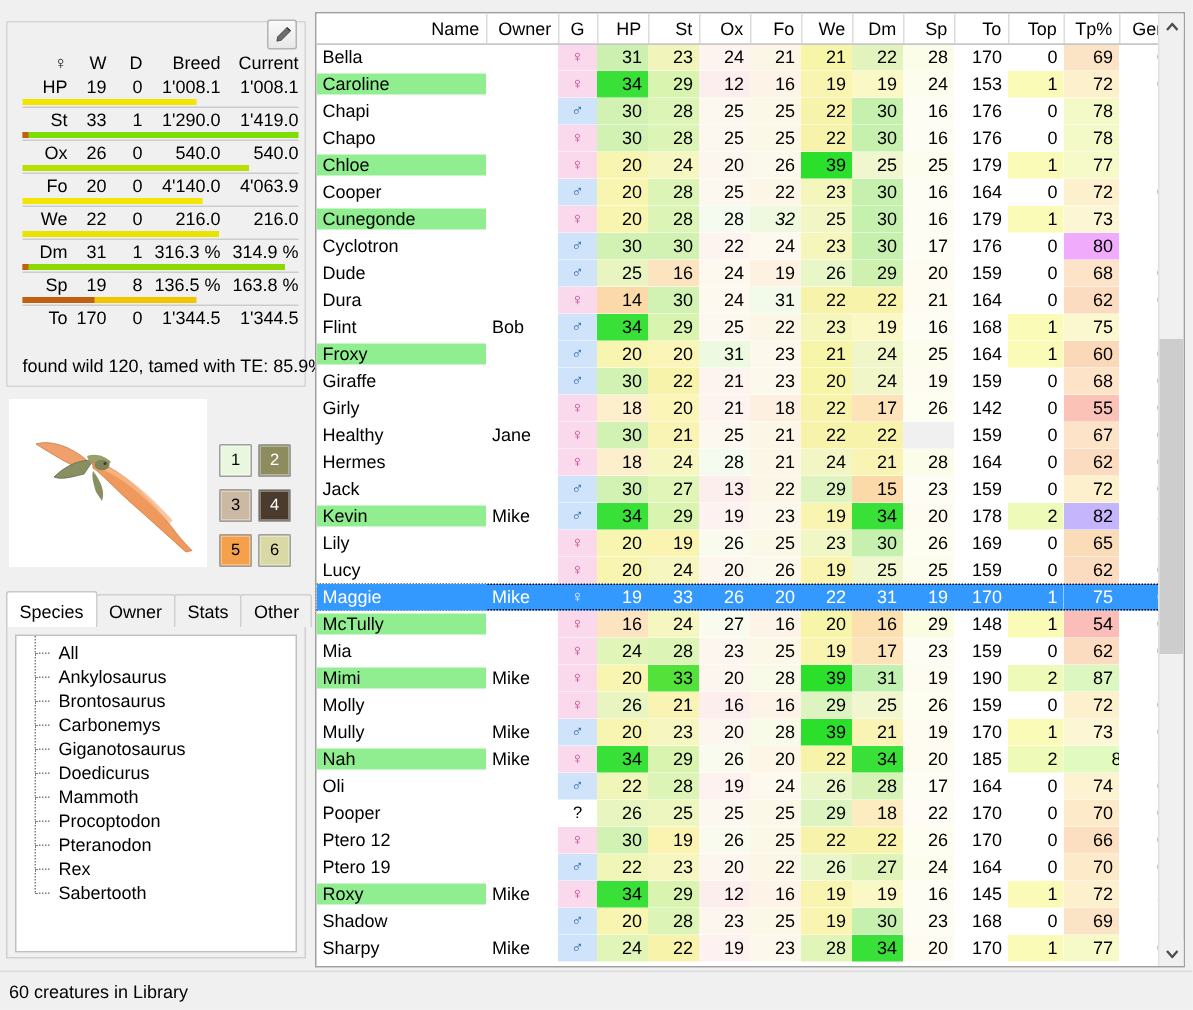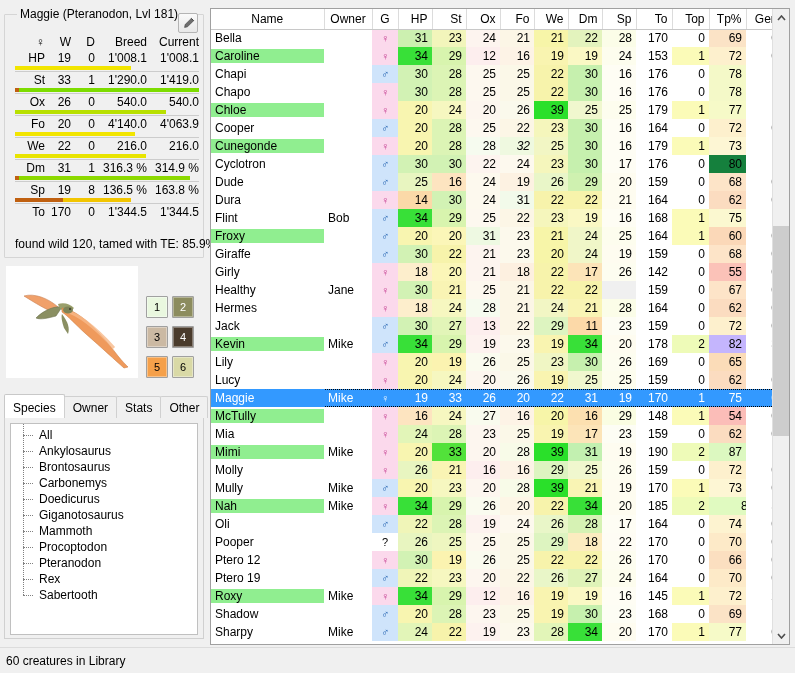--- a/index.html
+++ b/index.html
@@ -98,21 +98,21 @@
   .tree-item.last::after { height: 16px; }
 
   
   #table-panel {
     position: absolute; left: 210px; top: 8px; width: 580px; height: 637px;
     border: 1px solid #a0a0a0; background: #fff; overflow: hidden;
   }
   #table-scrollport { position: absolute; left: 0; top: 0; right: 17px; bottom: 0; overflow: hidden; }
   table.grid { border-collapse: collapse; width: 100%; table-layout: fixed; }
   table.grid th {
-    font-weight: normal; font-size: 12px; text-align: center; height: 20px;
+    font-weight: normal; font-size: 12px; text-align: right; height: 20px;
     background: #fff; border-right: 1px solid #dcdcdc; border-bottom: 1px solid #c8c8c8;
     padding: 0 4px; color: #000; vertical-align: middle;
   }
   table.grid th.num { text-align: right; }
   table.grid td {
     font-size: 12px; height: 18px; padding: 0 4px; white-space: nowrap;
     color: #000; vertical-align: middle; overflow: hidden;
   }
   table.grid td.num { text-align: right; }
   table.grid td.gender { text-align: center; padding: 0; font-size: 11px; }
@@ -143,21 +143,20 @@
   }
 </style>
 </head>
 <body>
 
 <div id="app">
 
   <div id="left-col">
 
     <div class="groupbox">
-      <div class="groupbox-title">Maggie (Pteranodon, Lvl 181)</div>
       <div class="edit-btn">
         <svg width="13" height="13" viewBox="0 0 16 16">
           <path d="M11.5 1.7l2.8 2.8-7.6 7.6-3.5.7.7-3.5z" fill="#6e6e6e" stroke="#444" stroke-width="0.8"></path>
           <path d="M11.5 1.7l2.8 2.8" stroke="#333" stroke-width="1"></path>
         </svg>
       </div>
 
       <div id="stats-table">
         <div class="stat-hdr">
           <div class="c-name">♀</div>
@@ -293,22 +292,22 @@
           <div class="tab">Owner</div>
           <div class="tab">Stats</div>
           <div class="tab">Other</div>
         </div>
       <div class="tab-panel">
         <div class="tree-box" id="species-tree">
             <div class="tree-item">All</div>
             <div class="tree-item">Ankylosaurus</div>
             <div class="tree-item">Brontosaurus</div>
             <div class="tree-item">Carbonemys</div>
+            <div class="tree-item">Giganotosaurus</div>
             <div class="tree-item">Doedicurus</div>
-            <div class="tree-item">Giganotosaurus</div>
             <div class="tree-item">Mammoth</div>
             <div class="tree-item">Procoptodon</div>
             <div class="tree-item">Pteranodon</div>
             <div class="tree-item">Rex</div>
             <div class="tree-item last">Sabertooth</div>
           </div>
       </div>
     </div>
   </div>
 
@@ -474,21 +473,21 @@
               <td class="gender" style="background: rgb(207, 228, 251); color: rgb(32, 96, 176);">♂</td>
               <td class="num" style="background: rgb(210, 242, 180);">30</td>
               <td class="num" style="background: rgb(210, 242, 180);">30</td>
               <td class="num" style="background: rgb(253, 244, 239);">22</td>
               <td class="num" style="background: rgb(253, 249, 238);">24</td>
               <td class="num" style="background: rgb(245, 246, 188);">23</td>
               <td class="num" style="background: rgb(198, 240, 174);">30</td>
               <td class="num" style="background: rgb(254, 253, 244);">17</td>
               <td class="num">176</td>
               <td class="num dim">0</td>
-              <td class="num" style="background: #15803d; margin-top: 16px;">80</td>
+              <td class="num" style="background: #f0abfc; margin-top: 16px;">80</td>
               <td class="num">1</td>
             </tr>
             <tr>
               <td class="name-cell">Dude</td>
               <td></td>
               <td class="gender" style="background: rgb(207, 228, 251); color: rgb(32, 96, 176);">♂</td>
               <td class="num" style="background: rgb(232, 245, 192);">25</td>
               <td class="num" style="background: rgb(253, 228, 192);">16</td>
               <td class="num" style="background: rgb(253, 249, 238);">24</td>
               <td class="num" style="background: rgb(253, 242, 226);">19</td>
@@ -616,21 +615,21 @@
             </tr>
             <tr>
               <td class="name-cell">Jack</td>
               <td></td>
               <td class="gender" style="background: rgb(207, 228, 251); color: rgb(32, 96, 176);">♂</td>
               <td class="num" style="background: rgb(210, 242, 180);">30</td>
               <td class="num" style="background: rgb(226, 245, 184);">27</td>
               <td class="num" style="background: rgb(253, 238, 238);">13</td>
               <td class="num" style="background: rgb(252, 246, 230);">22</td>
               <td class="num" style="background: rgb(221, 244, 192);">29</td>
-              <td class="num" style="background: rgb(252, 217, 168);">11</td>
+              <td class="num" style="background: rgb(252, 217, 168);">15</td>
               <td class="num" style="background: rgb(253, 253, 244);">23</td>
               <td class="num">159</td>
               <td class="num dim">0</td>
               <td class="num" style="background: rgb(253, 240, 205);">72</td>
               <td class="num dim">0</td>
             </tr>
             <tr>
               <td class="name-cell">
                 <span class="name-hl">Kevin</span>
               </td>

